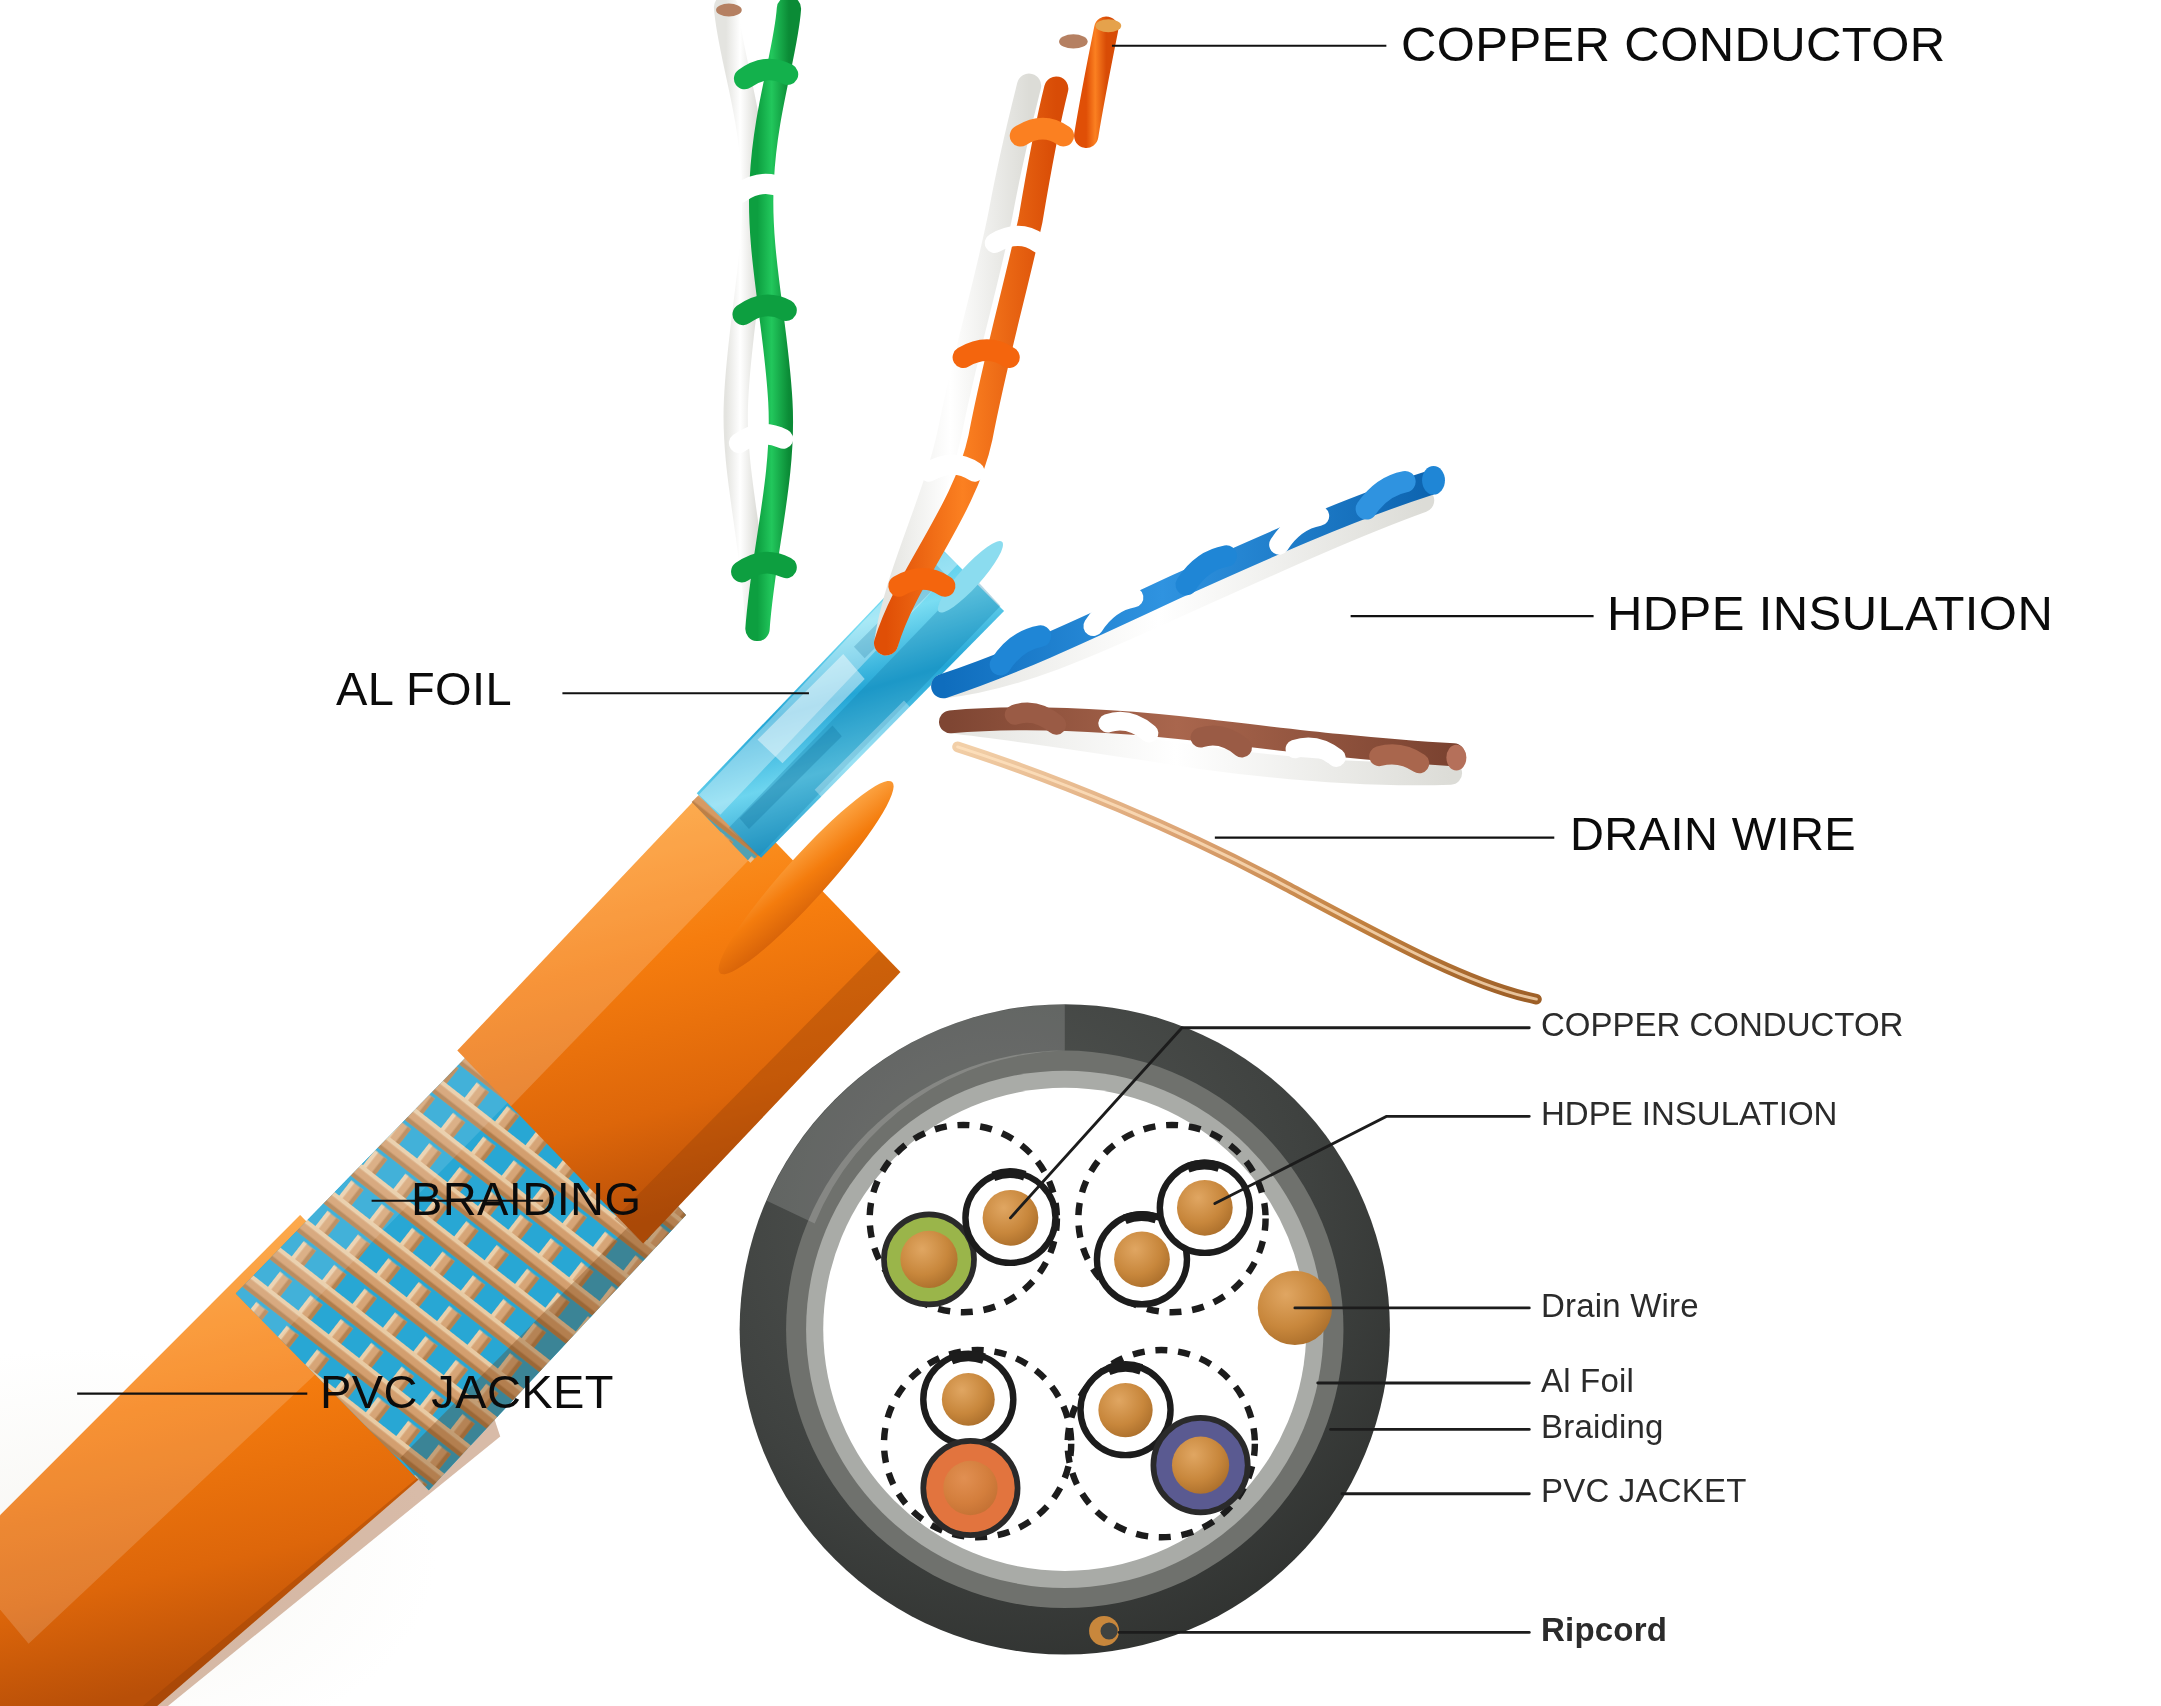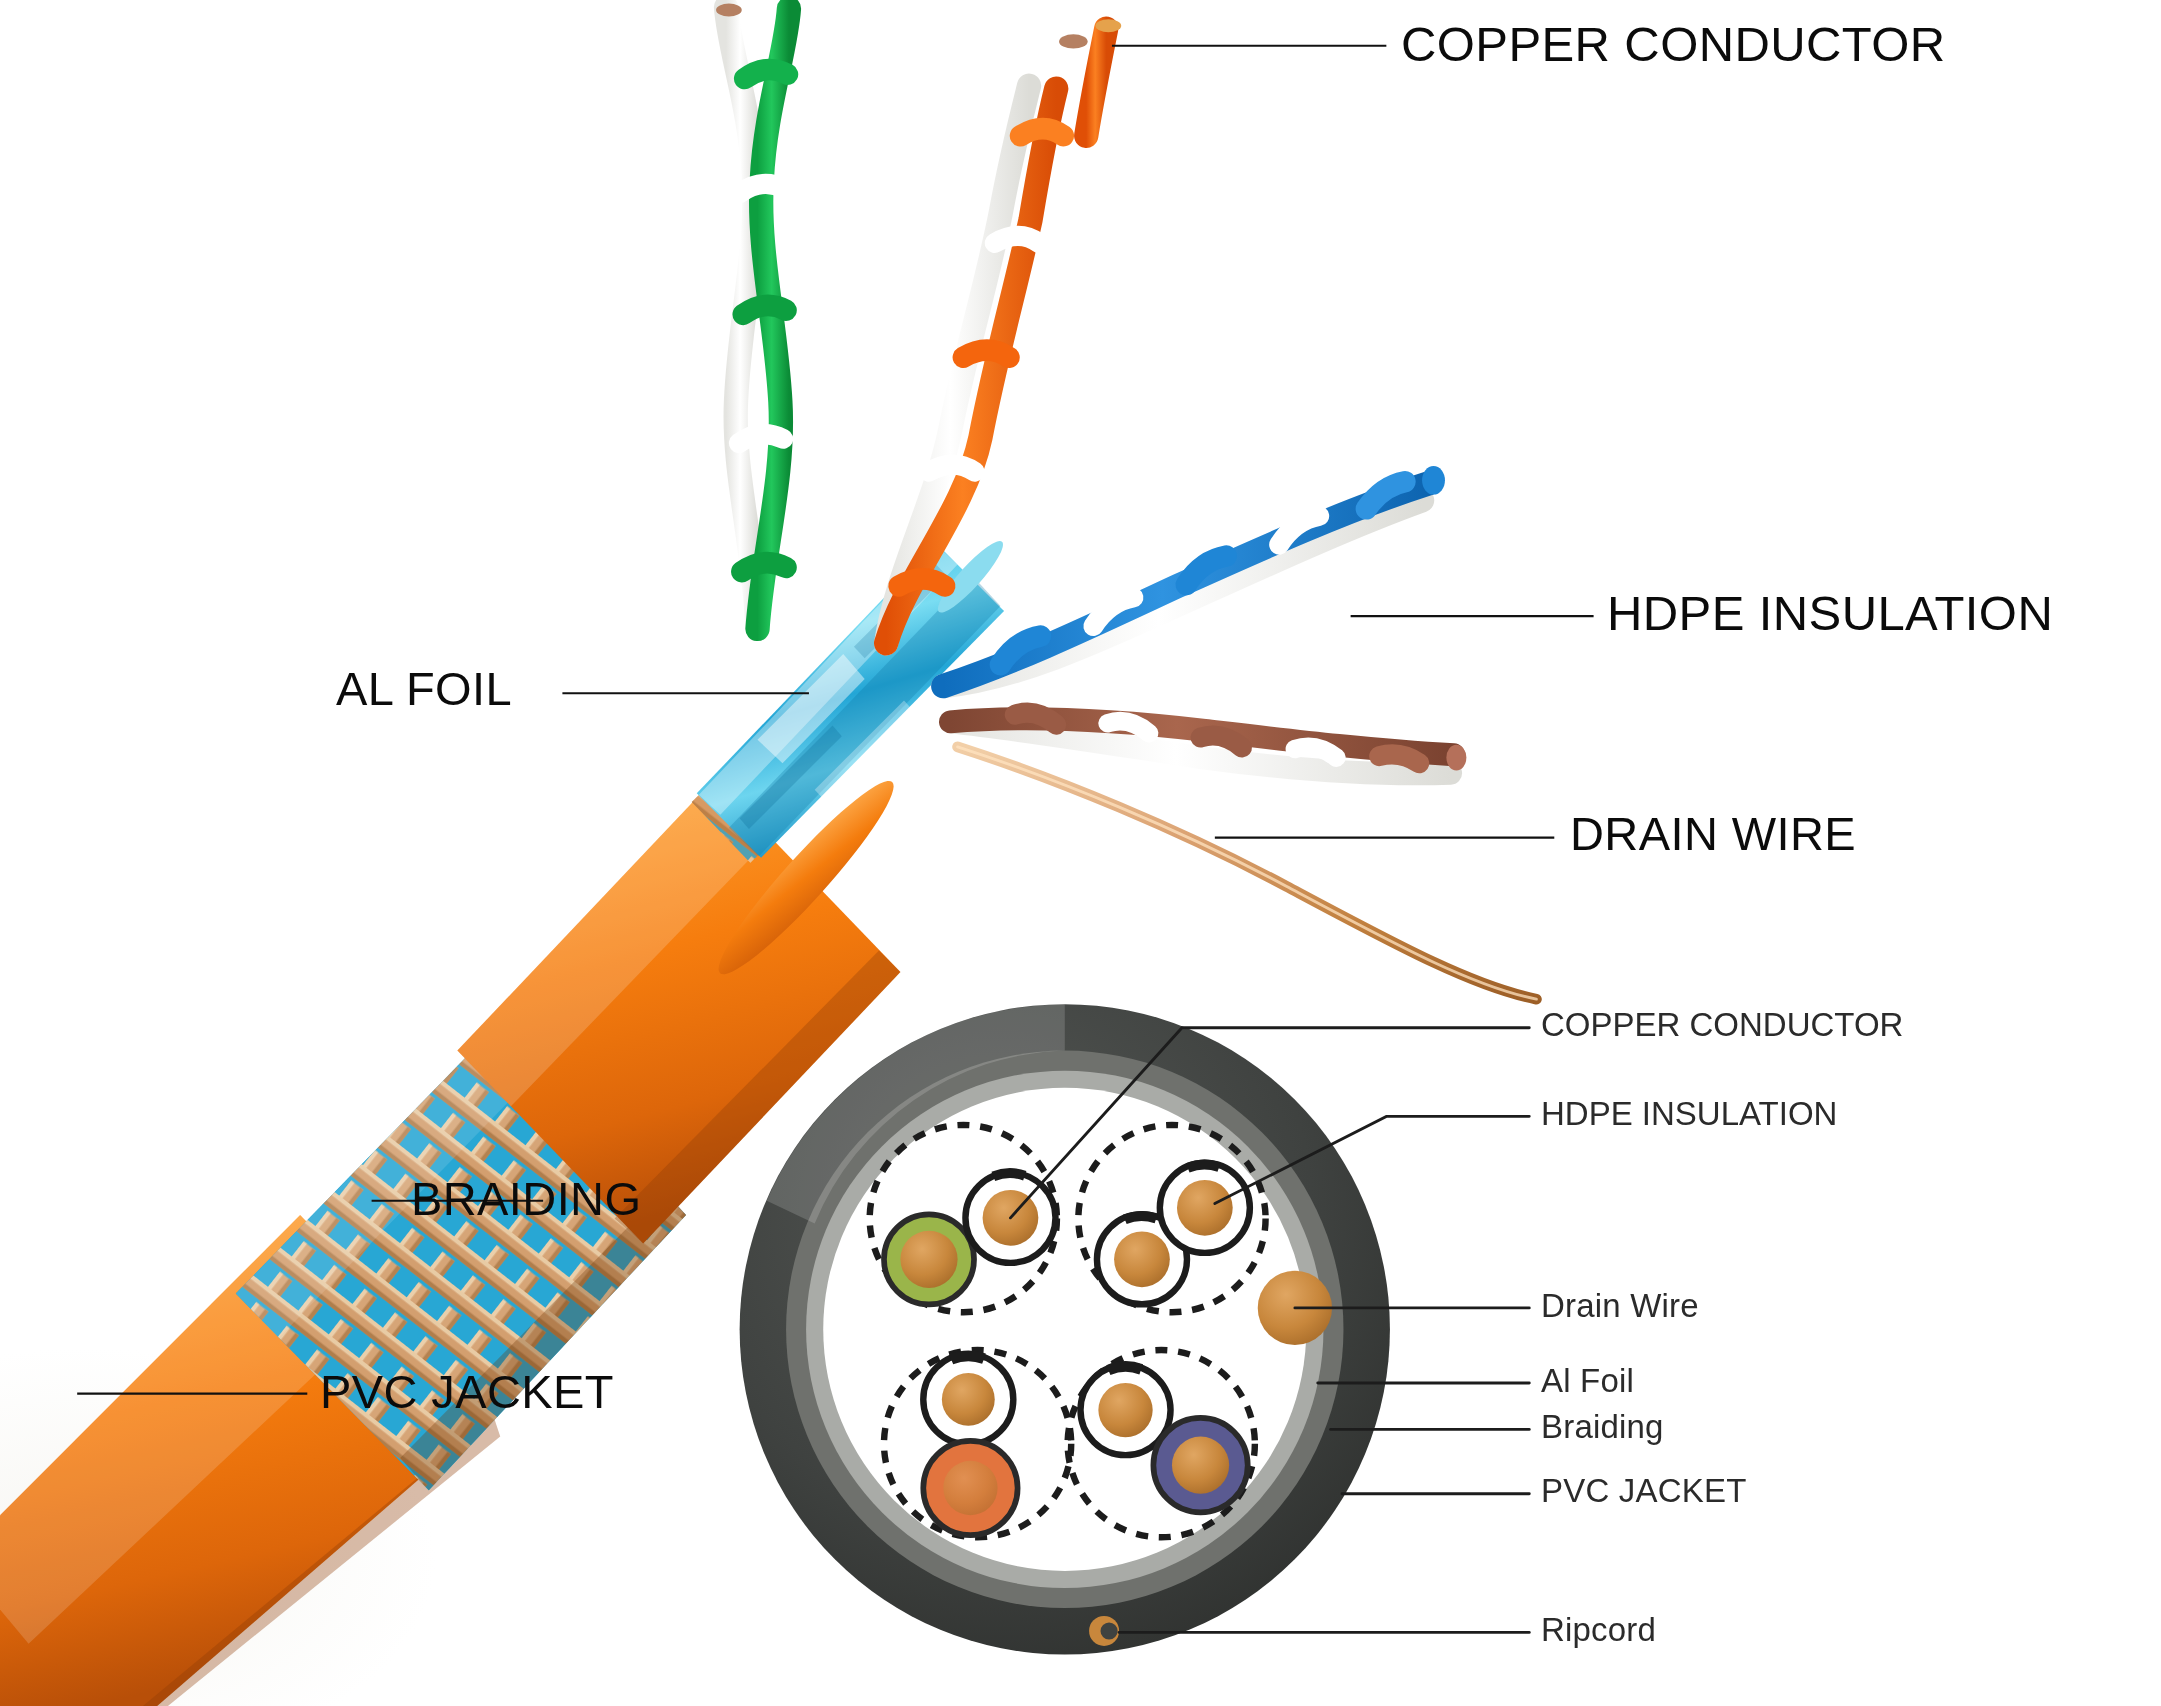--- a/index.html
+++ b/index.html
@@ -333,16 +333,16 @@
       <path d="M1566,2284 L2140,2284"></path>
     </g>
   </svg>
 
   <div class="lbl-diagram cond" style="left:1541px;top:1006px;">COPPER CONDUCTOR</div>
   <div class="lbl-diagram cond" style="left:1541px;top:1095px;">HDPE INSULATION</div>
   <div class="lbl-diagram" style="left:1541px;top:1287px;">Drain Wire</div>
   <div class="lbl-diagram" style="left:1541px;top:1362px;">Al Foil</div>
   <div class="lbl-diagram" style="left:1541px;top:1408px;">Braiding</div>
   <div class="lbl-diagram" style="left:1541px;top:1472px;">PVC JACKET</div>
-  <div class="lbl-diagram" style="left:1541px;top:1611px;">Ripcord</div>
+  <div class="lbl-diagram" style="left:1541px;top:1611px;font-weight:bold;">Ripcord</div>
 
 </div>
 
 
 </body></html>

